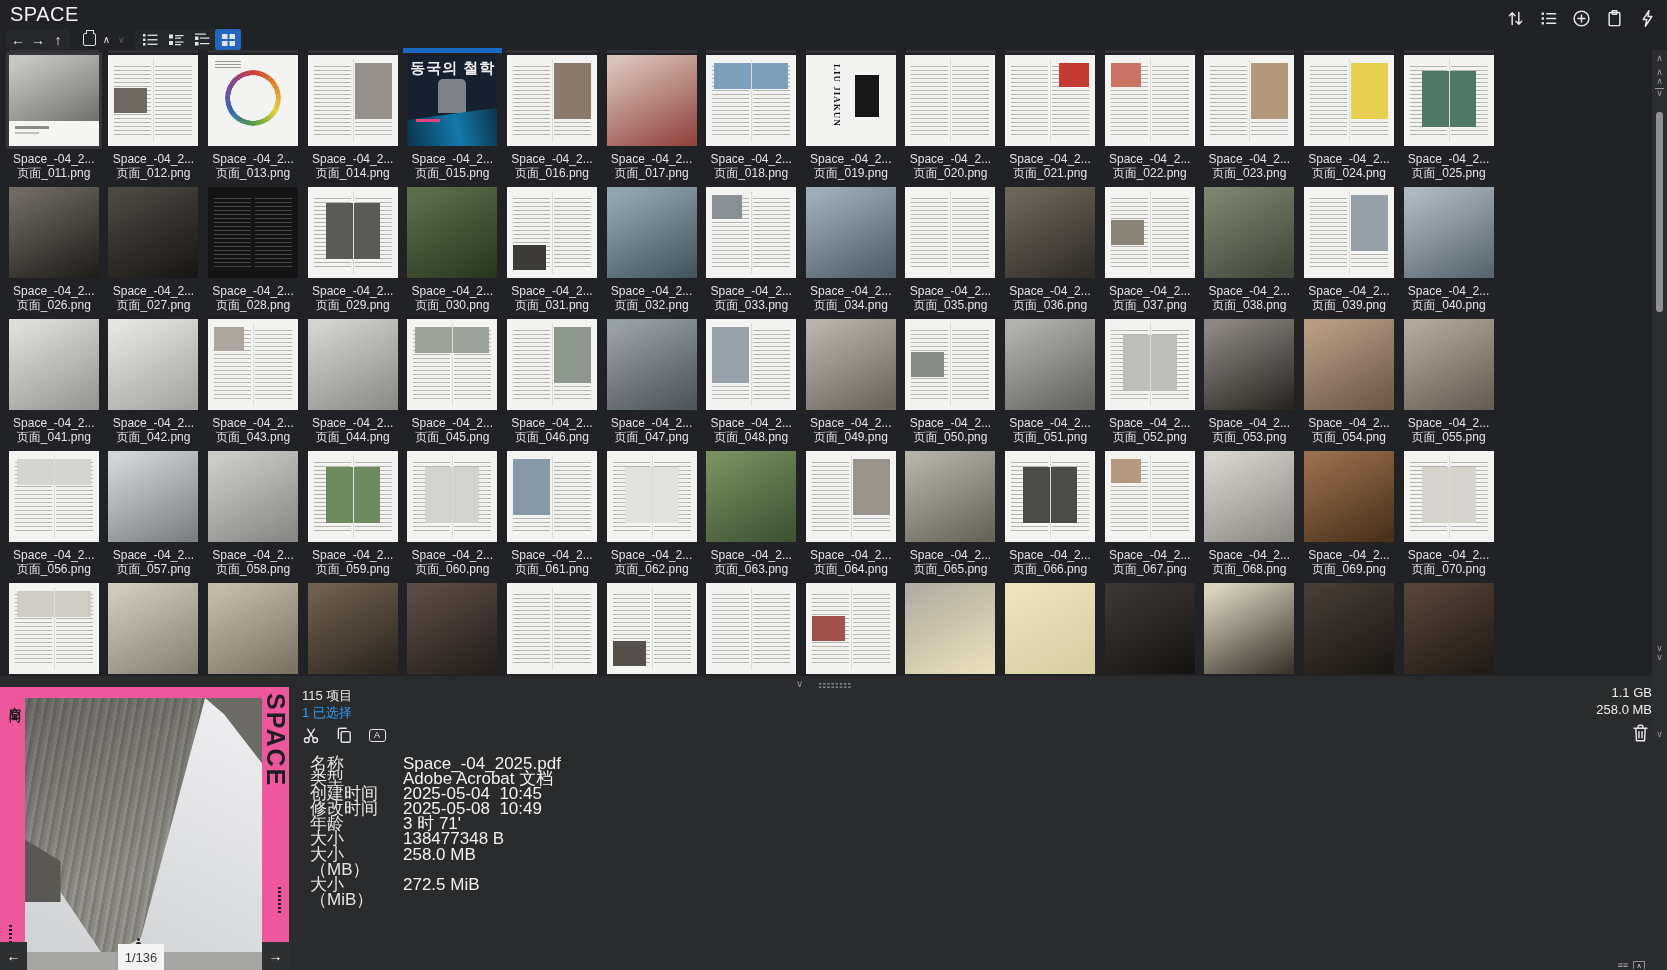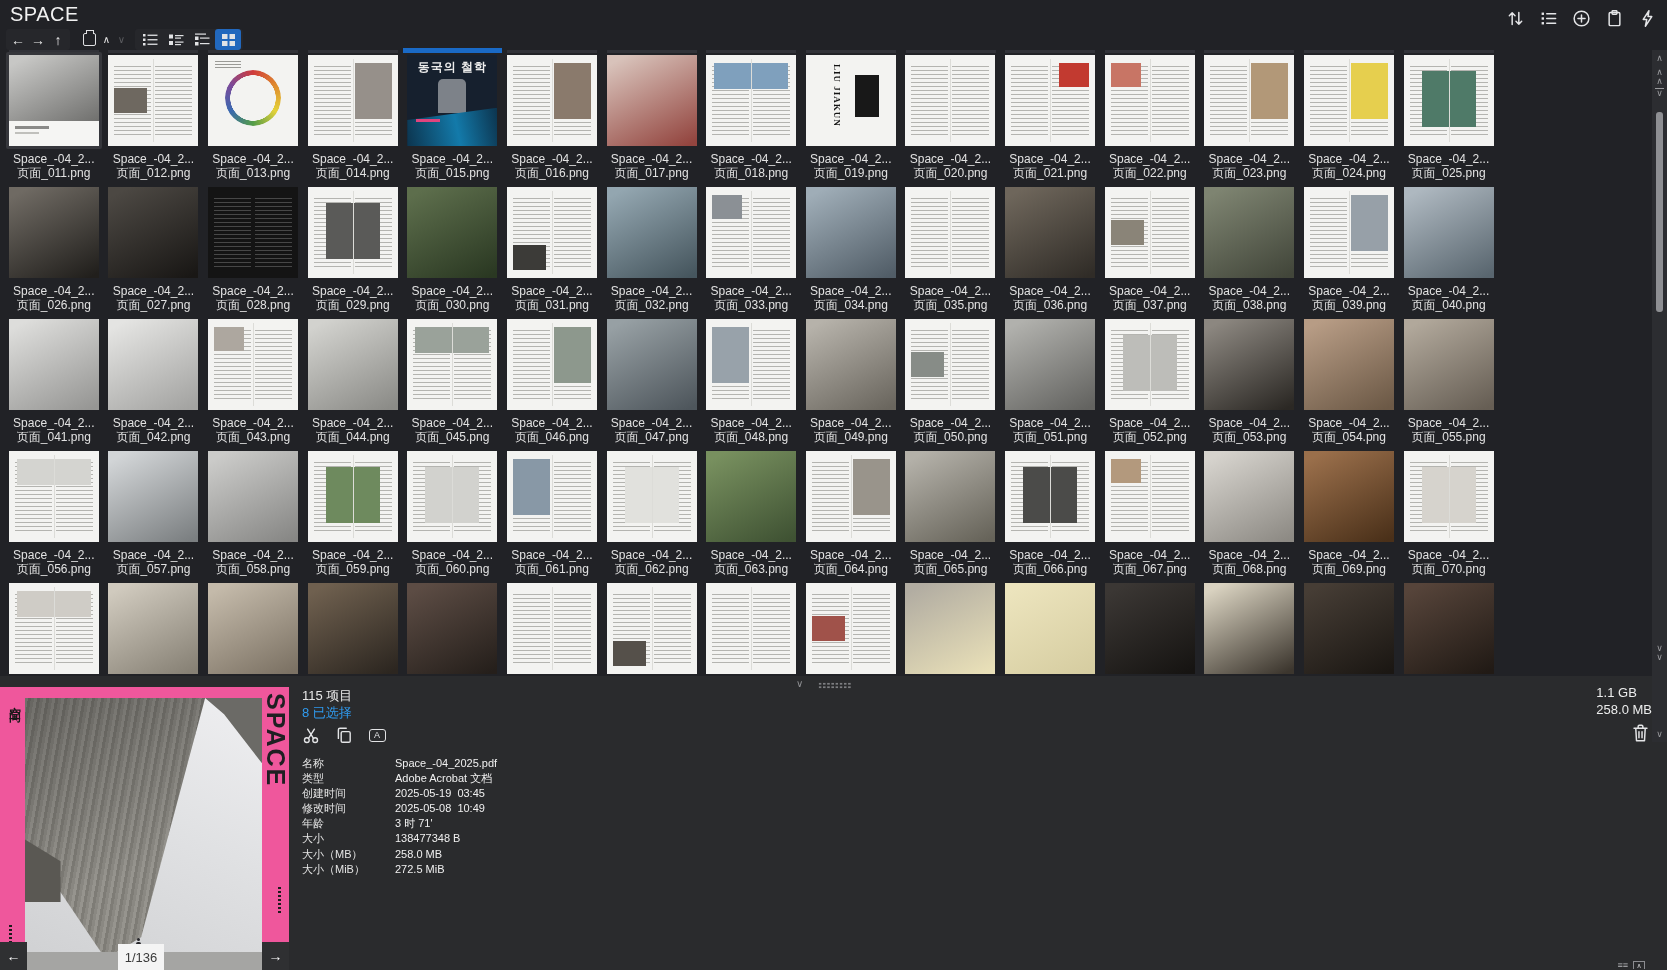--- a/index.html
+++ b/index.html
@@ -45,21 +45,21 @@
   .band{position:absolute;left:0;right:0;bottom:0;height:25px;background:#f5f5f3}
   .band::before{content:"";position:absolute;left:6px;top:5px;width:34px;height:3px;background:#8a8a88}
   .band::after{content:"";position:absolute;left:6px;top:11px;width:24px;height:2px;background:#c0c0bc}
   .darkpage{background:#141414}
   .darkpage .tcol{background:repeating-linear-gradient(180deg,transparent 0 3px,#474747 3px 4px)}
   .ringshape{position:absolute;left:17px;top:15px;width:56px;height:56px;border-radius:50%;
     background:conic-gradient(#cf3b3b,#df8a2d,#e4d23a,#539c48,#3a69b0,#7b4a9a,#cf3b3b);
     -webkit-mask:radial-gradient(circle,transparent 57%,#000 58%);mask:radial-gradient(circle,transparent 57%,#000 58%)}
   .mh{position:absolute;left:7px;top:6px;width:26px;height:9px;background:repeating-linear-gradient(180deg,#9a9a96 0 1px,transparent 1px 3px)}
   .dgu{background:#16202e}
-  .dgutitle{position:absolute;top:4px;left:2px;right:2px;text-align:center;font-size:12px;font-weight:700;color:#ededed;letter-spacing:1px;white-space:nowrap;overflow:hidden}
+  .dgutitle{position:absolute;top:4px;left:2px;right:2px;text-align:right;font-size:15px;font-weight:700;color:#ededed;letter-spacing:1px;white-space:nowrap;overflow:hidden}
   .dgufig{position:absolute;left:31px;top:24px;width:28px;height:34px;background:#7d8289;border-radius:5px 5px 0 0}
   .dgublue{position:absolute;left:0;right:0;bottom:0;height:42%;background:linear-gradient(78deg,#0c344e,#137aaa 55%,#0c344e);clip-path:polygon(0 32%,100% 0,100% 100%,0 100%)}
   .dgupink{position:absolute;left:9px;bottom:24px;width:24px;height:3px;background:#e0447e}
   .liutxt{position:absolute;left:26px;top:9px;writing-mode:vertical-rl;font-size:9px;font-weight:700;letter-spacing:1px;color:#141414;font-family:"Liberation Serif",serif}
   .liubook{position:absolute;right:17px;top:20px;width:24px;height:42px;background:#181818}
   .lbl{font-size:12px;line-height:14px;color:#e2e2e2;max-width:97px;white-space:nowrap;overflow:hidden;text-align:center}
   .lbl.first{margin-top:3px}
 
   
   .slivers{position:absolute;left:0;top:48px;width:1667px;height:5px}
@@ -92,25 +92,25 @@
   .pnav{position:absolute;bottom:0;width:27px;height:28px;background:#2f3032;color:#fff;display:flex;align-items:center;justify-content:center;font-size:14px;z-index:5}
   .pnav.l{left:0}.pnav.r{right:0}
   .pindex{position:absolute;left:118px;bottom:0;width:46px;height:26px;background:#f4f4f4;color:#3a3a3a;font-size:13px;display:flex;align-items:center;justify-content:center;z-index:5}
 
   
   .counts{position:absolute;left:302px;top:11px;font-size:13px;line-height:17px}
   .count-sel{color:#2f9bf0}
   .actions{position:absolute;left:300px;top:48px;display:flex;gap:11px}
   .abtn{width:22px;height:22px;display:flex;align-items:center;justify-content:center}
   .renbox{width:17px;height:13px;border:1.2px solid #e2e3e5;border-radius:3px;color:#e2e3e5;font-size:9px;line-height:11px;text-align:center}
-  .props{position:absolute;left:302px;top:80px;font-size:11px;line-height:15.1px}
+  .props{position:absolute;left:310px;top:80px;font-size:17px;line-height:15.1px}
   .prow{display:flex}
   .plabel{width:93px;color:#e4e4e4;flex:none}
   .pvalue{color:#f0f0f0;white-space:pre}
-  .totals{position:absolute;right:15px;top:9px;font-size:13px;line-height:16.5px;color:#eceded}
+  .totals{position:absolute;right:15px;top:9px;text-align:right;font-size:13px;line-height:16.5px;color:#eceded}
   .trash{position:absolute;right:17px;top:47px}
 
   .corner{position:absolute;right:22px;bottom:0;height:9px;overflow:hidden;display:flex;gap:5px;align-items:flex-start;color:#b9babd;font-size:9px;line-height:9px;z-index:40}
   .cornbox{width:12px;height:8px;border:1px solid #8b8c90;border-bottom:none;text-align:center;font-size:7px;line-height:8px;color:#cfd0d3}
 </style>
 </head>
 <body>
 
 <div class="app">
 
@@ -947,21 +947,21 @@
           <span>←</span>
         </div>
       <div class="pindex">1/136</div>
       <div class="pnav r">
           <span>→</span>
         </div>
     </div>
 
     <div class="counts">
       <div>115 项目</div>
-      <div class="count-sel">8 已选择</div>
+      <div class="count-sel">1 已选择</div>
     </div>
 
     <div class="actions">
       <div class="abtn">
         <svg class="ic" width="18" height="18" viewBox="0 0 16 16">
             <circle cx="4.3" cy="12.6" r="2.1"></circle>
             <circle cx="11.7" cy="12.6" r="2.1"></circle>
             <path d="M5.8 11 11 2.8M10.2 11 5 2.8"></path>
           </svg>
       </div>
@@ -980,21 +980,21 @@
         <div class="prow">
           <div class="plabel">名称</div>
           <div class="pvalue">Space_-04_2025.pdf</div>
         </div>
         <div class="prow">
           <div class="plabel">类型</div>
           <div class="pvalue">Adobe Acrobat 文档</div>
         </div>
         <div class="prow">
           <div class="plabel">创建时间</div>
-          <div class="pvalue">2025-05-19  03:45</div>
+          <div class="pvalue">2025-05-04  10:45</div>
         </div>
         <div class="prow">
           <div class="plabel">修改时间</div>
           <div class="pvalue">2025-05-08  10:49</div>
         </div>
         <div class="prow">
           <div class="plabel">年龄</div>
           <div class="pvalue">3 时 71'</div>
         </div>
         <div class="prow">

